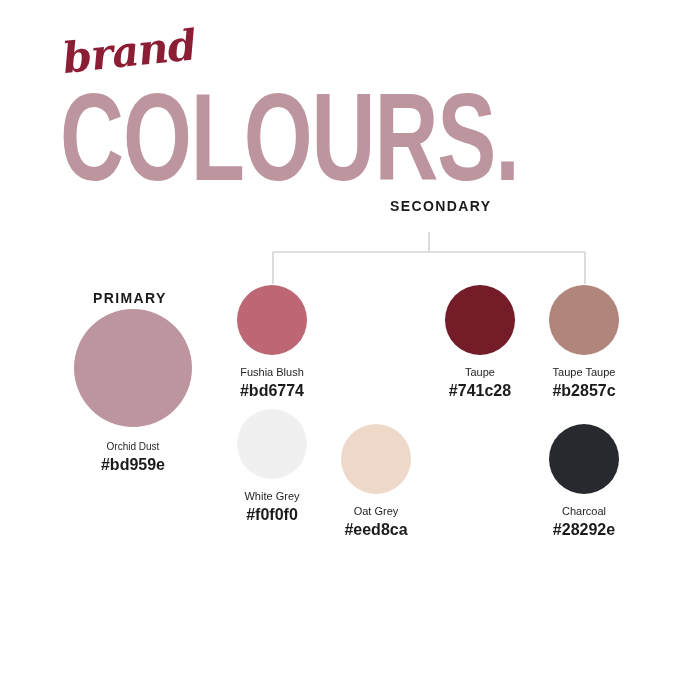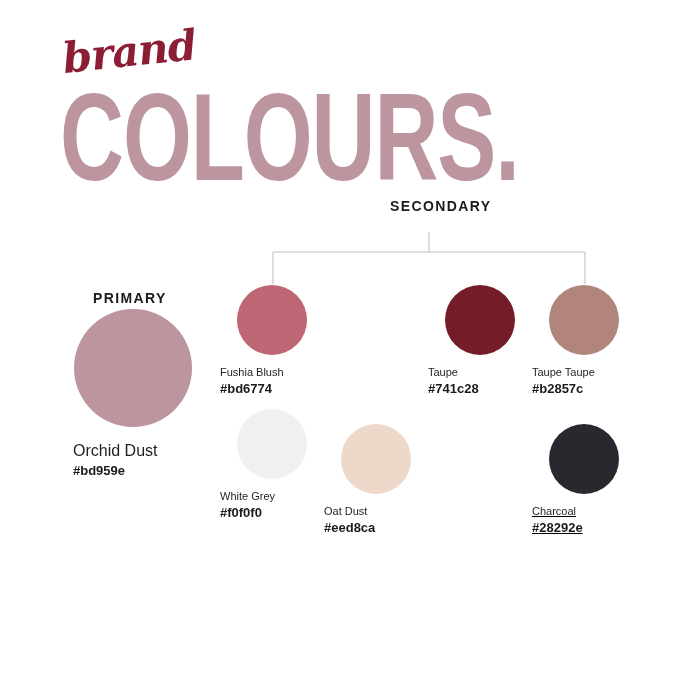--- a/index.html
+++ b/index.html
@@ -86,55 +86,55 @@
     left: 268px;
     top: 232px;
     width: 326px;
     height: 58px;
     pointer-events: none;
   }
 
   
   .swatch {
     position: absolute;
-    text-align: left;
+    text-align: center;
   }
   .swatch .dot {
     border-radius: 50%;
     margin: 0 auto;
     display: block;
   }
   .swatch .sw-name {
     font-family: "Liberation Sans", sans-serif;
     font-size: 11px;
     font-weight: 400;
     color: #1f1f1f;
     white-space: nowrap;
     line-height: 1.35;
   }
   .swatch .sw-hex {
     font-family: "Liberation Sans", sans-serif;
-    font-size: 13px;
+    font-size: 16px;
     font-weight: 700;
     color: #1b1b1b;
     white-space: nowrap;
     line-height: 1.35;
   }
 
   
   .swatch-primary {
     left: 73px;
     top: 309px;
     width: 120px;
   }
   .swatch-primary .dot {
     width: 118px;
     height: 118px;
   }
-  .swatch-primary .sw-name { font-size: 16px; margin-top: 13px; }
+  .swatch-primary .sw-name { font-size: 10px; margin-top: 13px; }
 
   
   .swatch-secondary { width: 104px; }
   .swatch-secondary .dot {
     width: 70px;
     height: 70px;
   }
   .swatch-secondary .sw-name { margin-top: 10px; }
 </style>
 </head>
@@ -186,24 +186,24 @@
   </div>
 
   <div class="swatch swatch-secondary" style="left:220px; top:409px;">
     <span class="dot" style="background: rgb(240, 240, 240);"></span>
     <div class="sw-name">White Grey</div>
     <div class="sw-hex">#f0f0f0</div>
   </div>
 
   <div class="swatch swatch-secondary" style="left:324px; top:424px;">
     <span class="dot" style="background: rgb(238, 216, 202);"></span>
-    <div class="sw-name">Oat Dust</div>
+    <div class="sw-name">Oat Grey</div>
     <div class="sw-hex">#eed8ca</div>
   </div>
 
 
-  <div class="swatch swatch-secondary" style="left:532px; top:424px;text-decoration:underline;">
+  <div class="swatch swatch-secondary" style="left:532px; top:424px;">
     <span class="dot" style="background: rgb(40, 41, 46);"></span>
     <div class="sw-name">Charcoal</div>
     <div class="sw-hex">#28292e</div>
   </div>
 
 </div>
 
 </body></html>

